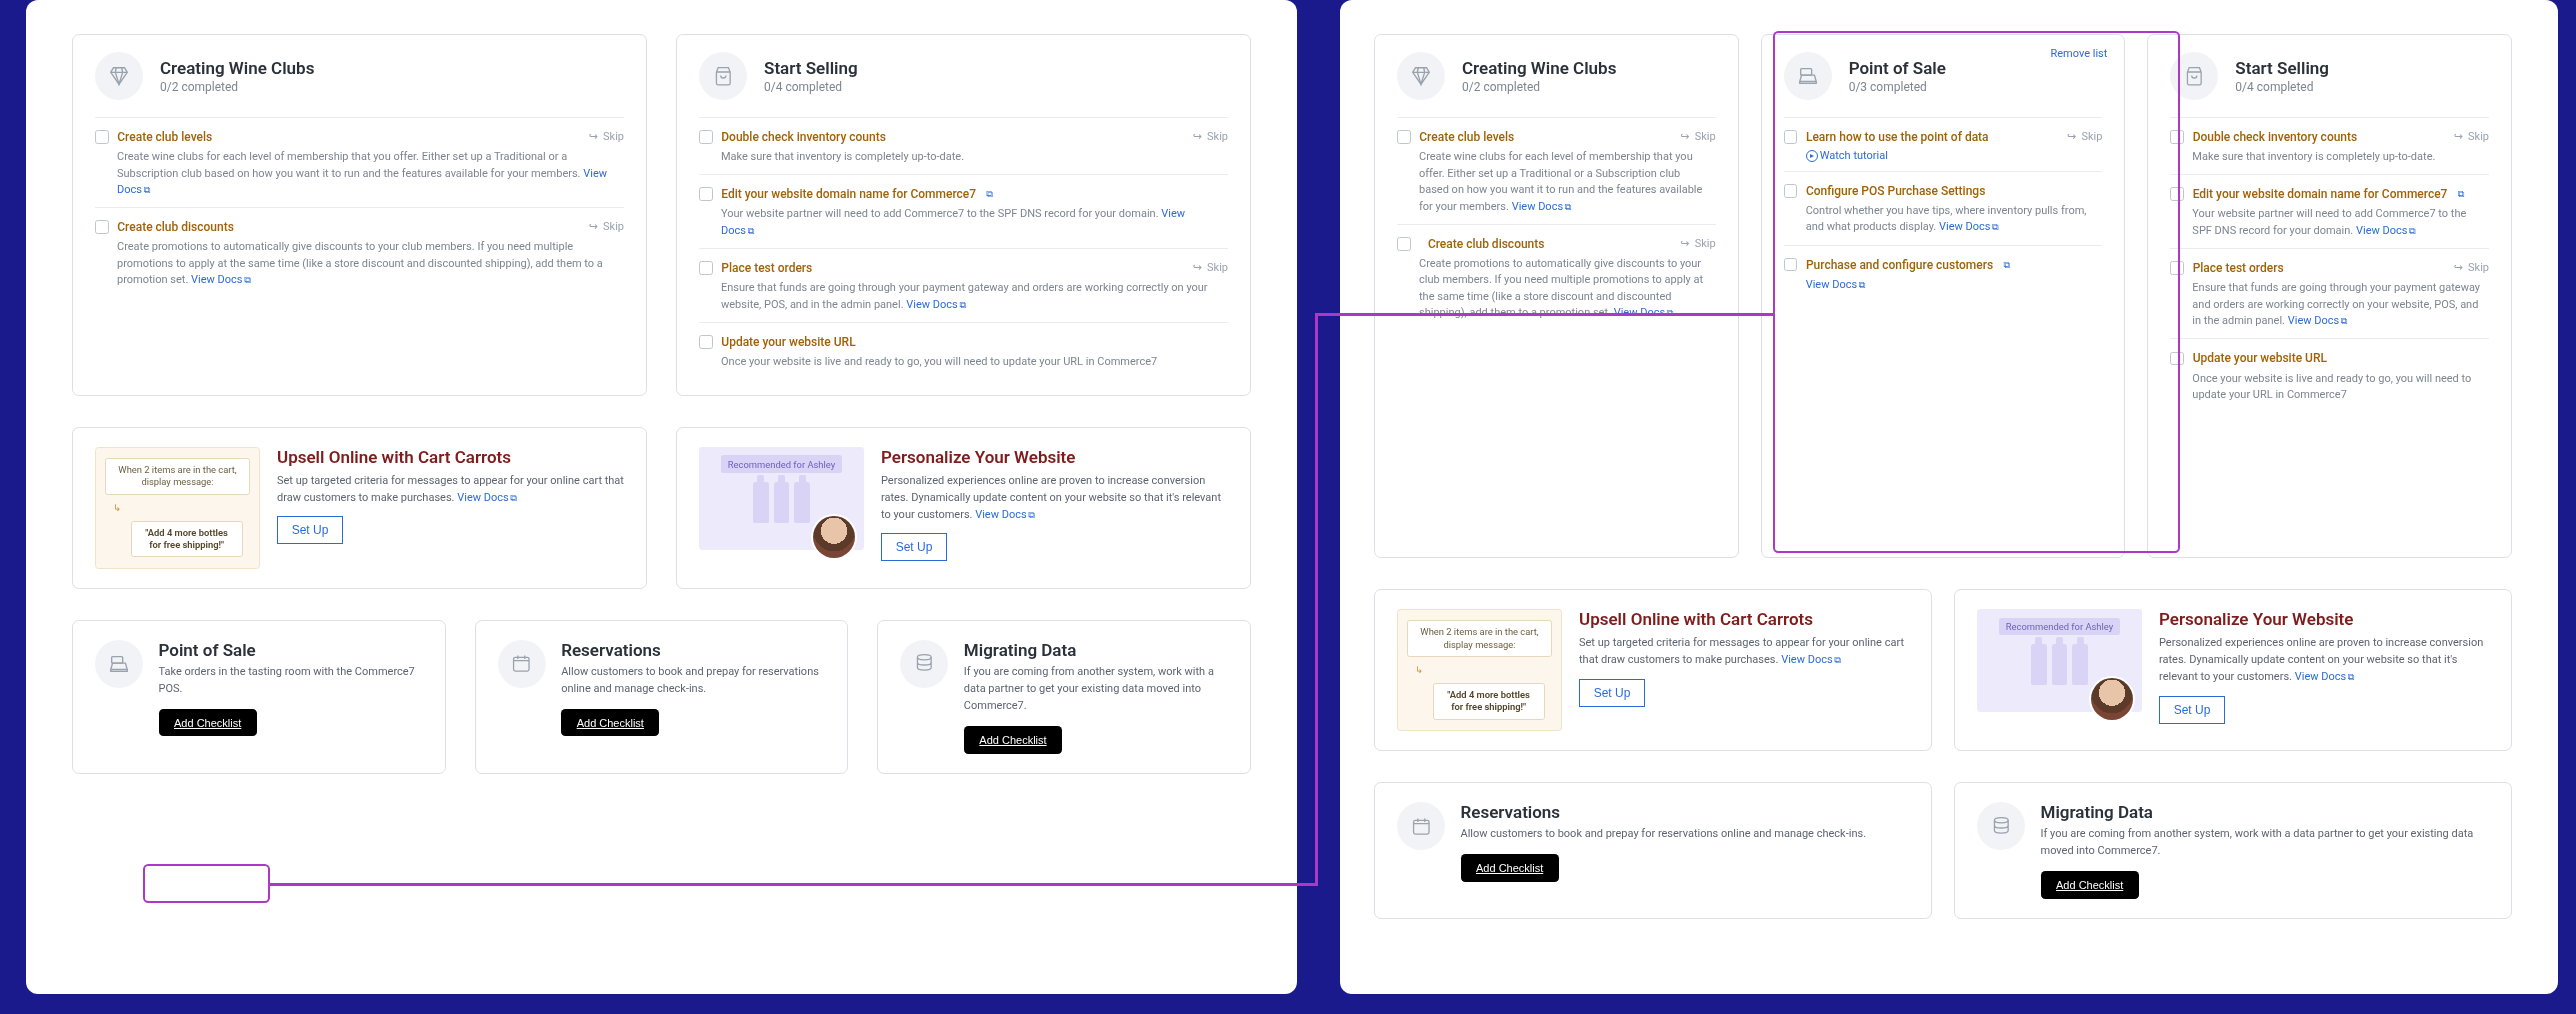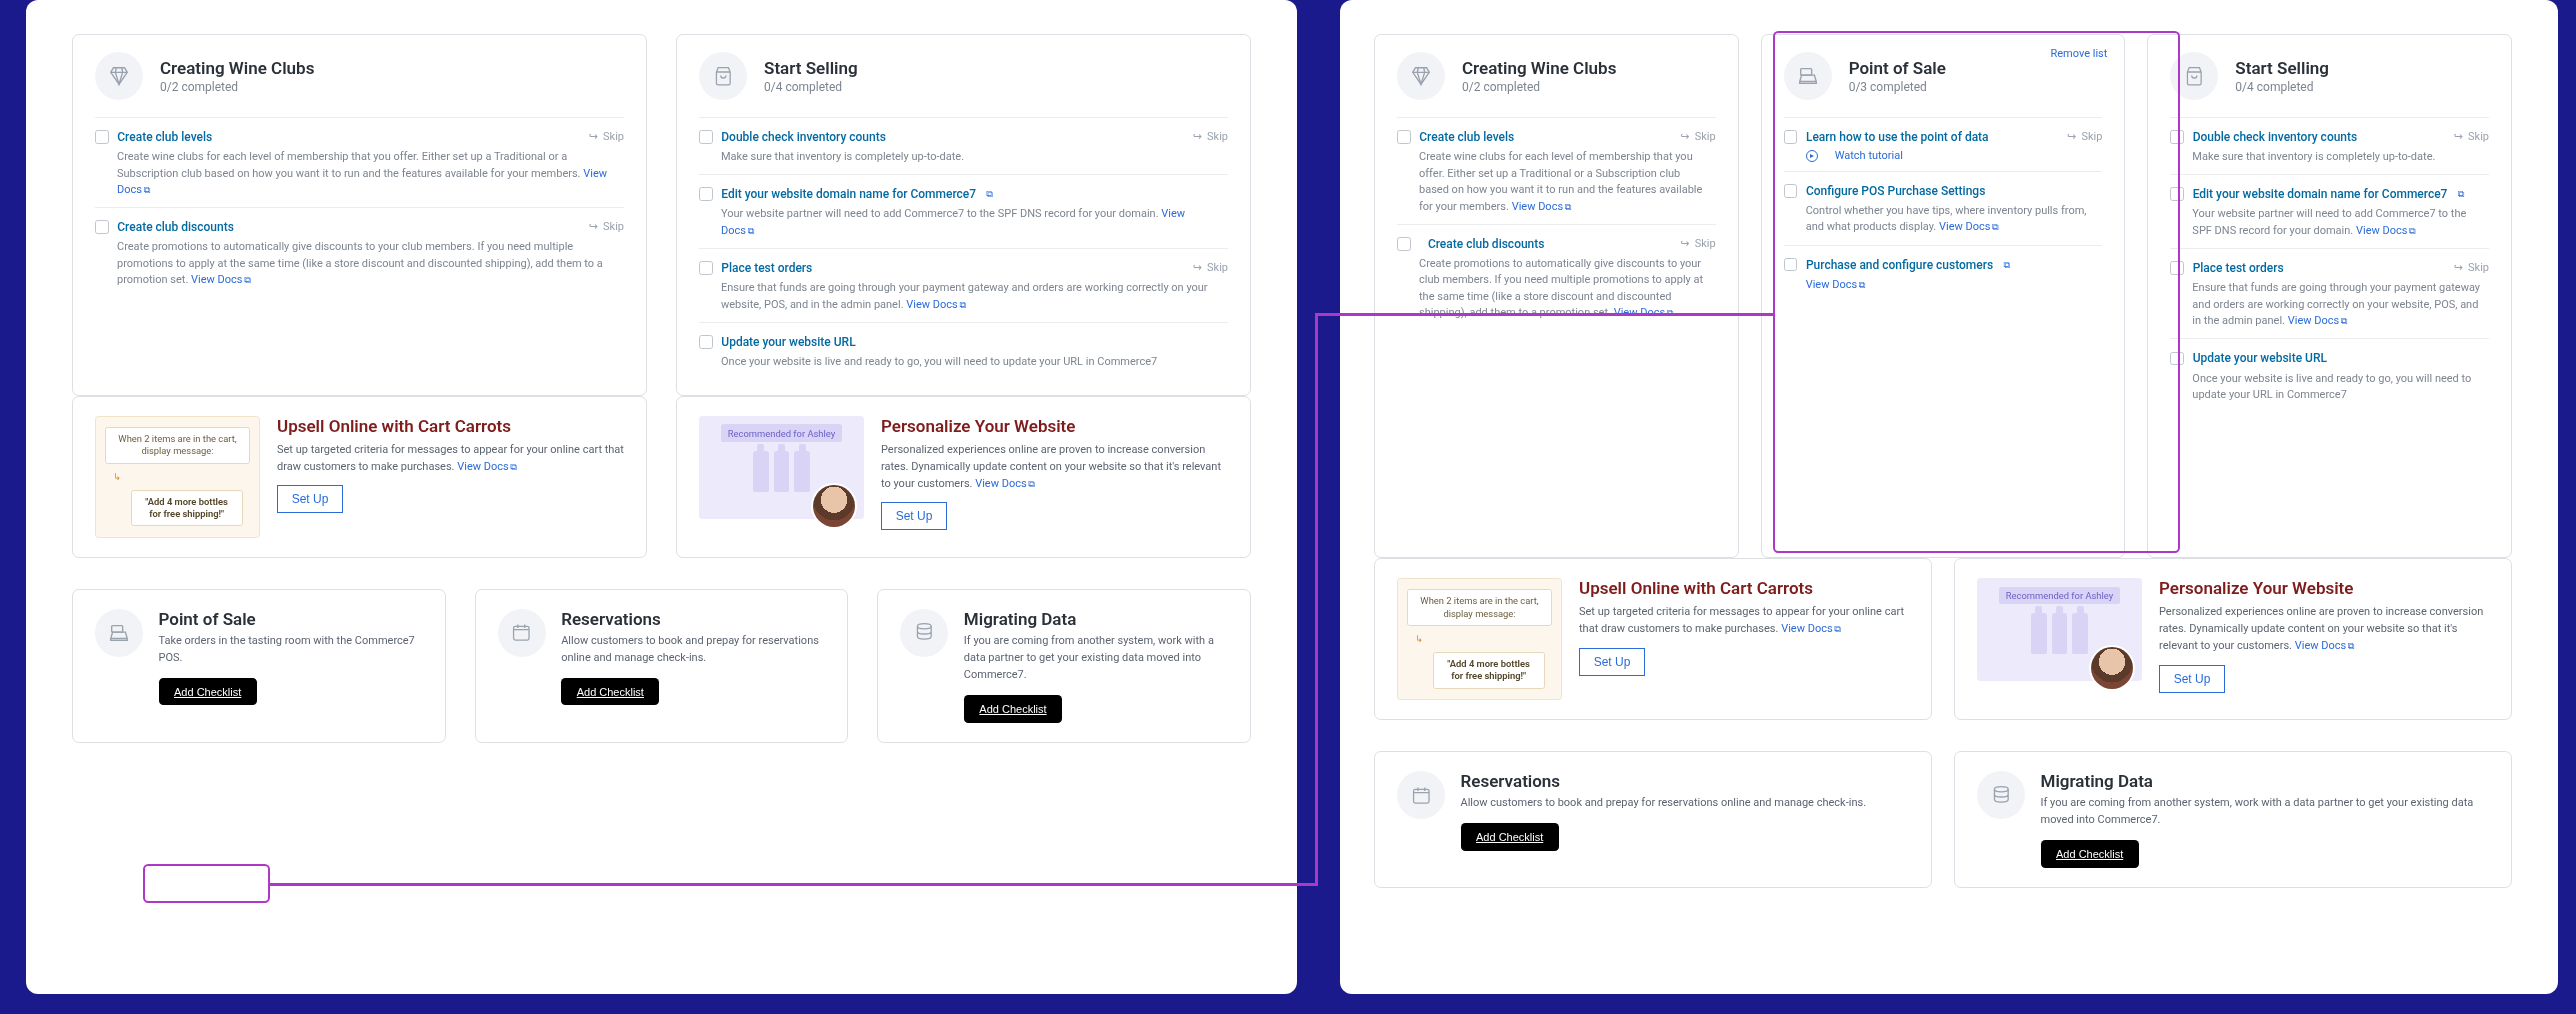--- a/index.html
+++ b/index.html
@@ -52,28 +52,28 @@
     position: absolute; right: 17px; top: 12px;
     color: #2b6bd8; font-size: 11px; cursor: pointer;
   }
   .tasks { padding: 0 22px 15.5px 22px; }
   .task { border-top: 0.9px solid #eaecef; padding: 12px 0 8.6px 0; position: relative; }
   .task-head { display: flex; align-items: center; gap: 8.6px; }
   .chk {
     width: 13.7px; height: 13.7px; border: 1.3px solid #c0c6ce; border-radius: 2.6px; flex-shrink: 0;
     display: inline-block;
   }
-  .task-title { font-size: 12px; color: #0369a1; font-weight: 500; }
+  .task-title { font-size: 12px; color: #a16207; font-weight: 500; }
   .task-desc { font-size: 11px; color: #7d8590; line-height: 1.5; margin-top: 5.2px; padding-left: 22px; padding-right: 8.6px; }
   .link { color: #2b6bd8; text-decoration: none; cursor: pointer; }
   .ext-icon { font-size: 9.4px; margin-left: 1.7px; color: #2b6bd8; }
   .skip-wrap { position: absolute; right: 0; top: 12px; display: flex; align-items: center; gap: 5.2px; color: #9aa2ae; font-size: 11px; }
   .skip-arrow { font-size: 11px; }
   
-  .promo-row { display: flex; gap: 29px; }
+  .promo-row { display: flex; gap: 29px; margin-top: 31px; }
   .promo-card {
     border: 0.9px solid #dcdfe4; border-radius: 6.9px; background: #fff; flex: 1; padding: 19px 22px;
     display: flex; gap: 19px;
   }
   .promo-illus {
     width: 163px; flex-shrink: 0;
   }
   .promo-title { font-size: 17px; font-weight: 600; color: #7f1d1d; margin-bottom: 5.2px; }
   .promo-desc { font-size: 11px; color: #5c6470; line-height: 1.55; margin-bottom: 10.3px; }
   .btn-outline {
@@ -149,21 +149,21 @@
   .addcard-title { font-size: 17px; font-weight: 600; color: #2a3139; margin-bottom: 3.4px; }
   .addcard-desc { font-size: 11px; color: #5c6470; line-height: 1.55; margin-bottom: 12px; }
   
   .hl-box {
     position: absolute; border: 2.6px solid #ad38c7; border-radius: 5.2px; pointer-events: none;
   }
   .hl-line {
     position: absolute; background: #ad38c7; pointer-events: none;
   }
   svg { display: block; }
-  .watch-link { display: inline-flex; align-items: center; gap: 17px; color: #2b6bd8; font-size: 11px; margin-top: 5.2px; padding-left: 22px; cursor: pointer;}
+  .watch-link { display: inline-flex; align-items: center; gap: 2px; color: #2b6bd8; font-size: 11px; margin-top: 5.2px; padding-left: 22px; cursor: pointer;}
   .watch-icon { width:12px; height:12px; border:1.3px solid #2b6bd8; border-radius:50%; display:inline-flex; align-items:center; justify-content:center; }
   .watch-tri { width:0; height:0; border-left:4.3px solid #2b6bd8; border-top:2.6px solid transparent; border-bottom:2.6px solid transparent; margin-left:0.9px;}
   
   .panel-right .row3 { gap: 22px; }
   .panel-right .promo-row { gap: 22px; }
   .panel-right .addrow { gap: 22px; }
 </style>
 </head>
 <body>
 

